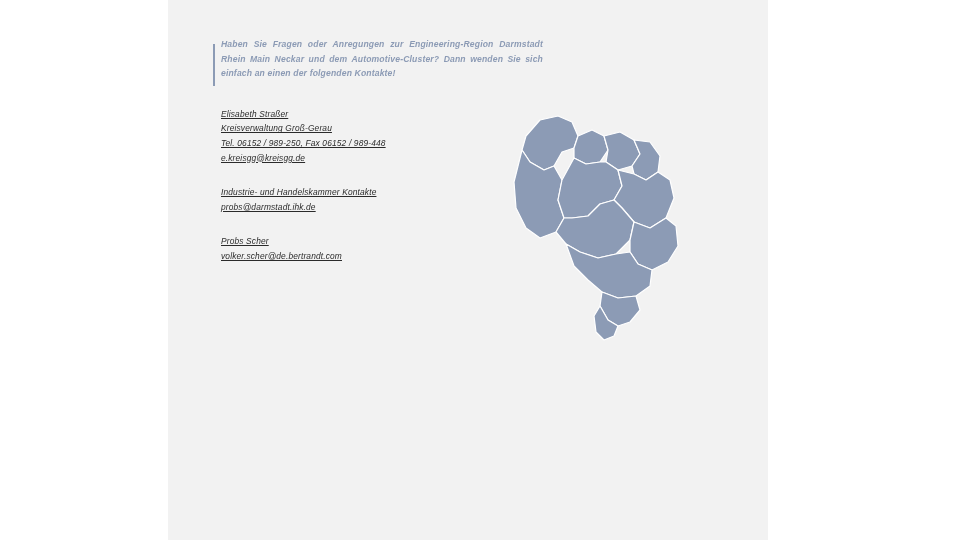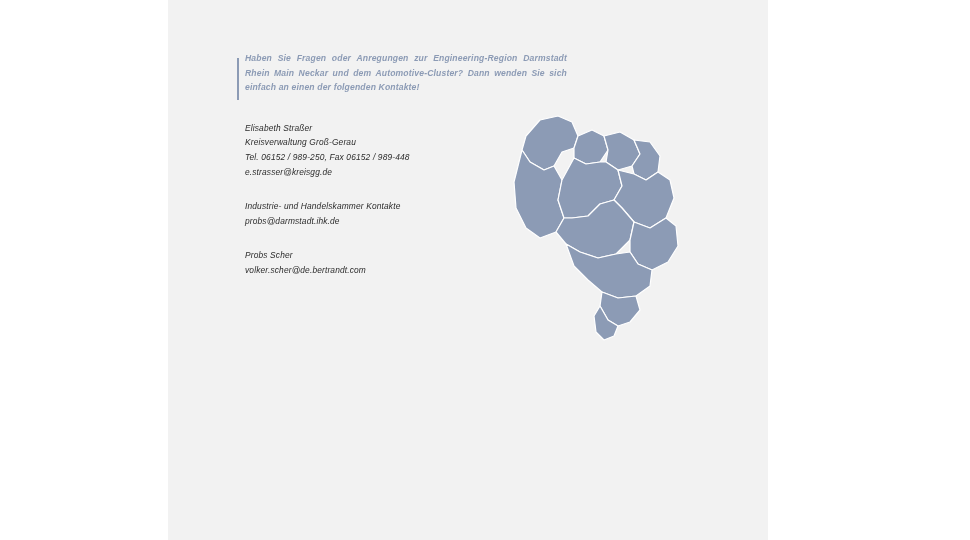--- a/index.html
+++ b/index.html
@@ -34,23 +34,22 @@
     position: absolute;
     right: 0;
     top: 0;
     width: 202px;
     height: 540px;
     background: #ffffff;
   }
   .content {
     position: absolute;
     left: 213px;
-    top: 51px;
+    top: 37px;
     width: 340px;
-    margin-left: 24px;
   }
   .accent-bar {
     position: absolute;
     left: 0;
     top: 7px;
     width: 2px;
     height: 42px;
     background: #8c9bb5;
   }
   .intro {
@@ -67,20 +66,21 @@
   .contact {
     margin: 0 0 20px 8px;
     font-size: 8.4px;
     line-height: 14.6px;
     font-style: italic;
     color: #2b2b2b;
     letter-spacing: 0.15px;
   }
   .contact .line {
     white-space: nowrap;
+    text-decoration: underline;
   }
   .contact .name {
     
   }
   
   .map-wrap {
     position: absolute;
     left: 500px;
     top: 100px;
     width: 230px;
@@ -101,21 +101,21 @@
   <div class="content">
 
     <div class="accent-bar"></div>
 
     <p class="intro">Haben Sie Fragen oder Anregungen zur Engineering-Region Darmstadt Rhein Main Neckar und dem Automotive-Cluster? Dann wenden Sie sich einfach an einen der folgenden Kontakte!</p>
 
     <div class="contact">
       <div class="line name">Elisabeth Straßer</div>
       <div class="line">Kreisverwaltung Groß-Gerau</div>
       <div class="line">Tel. 06152 / 989-250, Fax 06152 / 989-448</div>
-      <div class="line">e.strasser@kreisgg.de</div>
+      <div class="line">e.kreisgg@kreisgg.de</div>
     </div>
 
     <div class="contact">
       <div class="line">Industrie- und Handelskammer Kontakte</div>
       <div class="line">probs@darmstadt.ihk.de</div>
     </div>
 
     <div class="contact">
       <div class="line name">Probs Scher</div>
       <div class="line">volker.scher@de.bertrandt.com</div>

